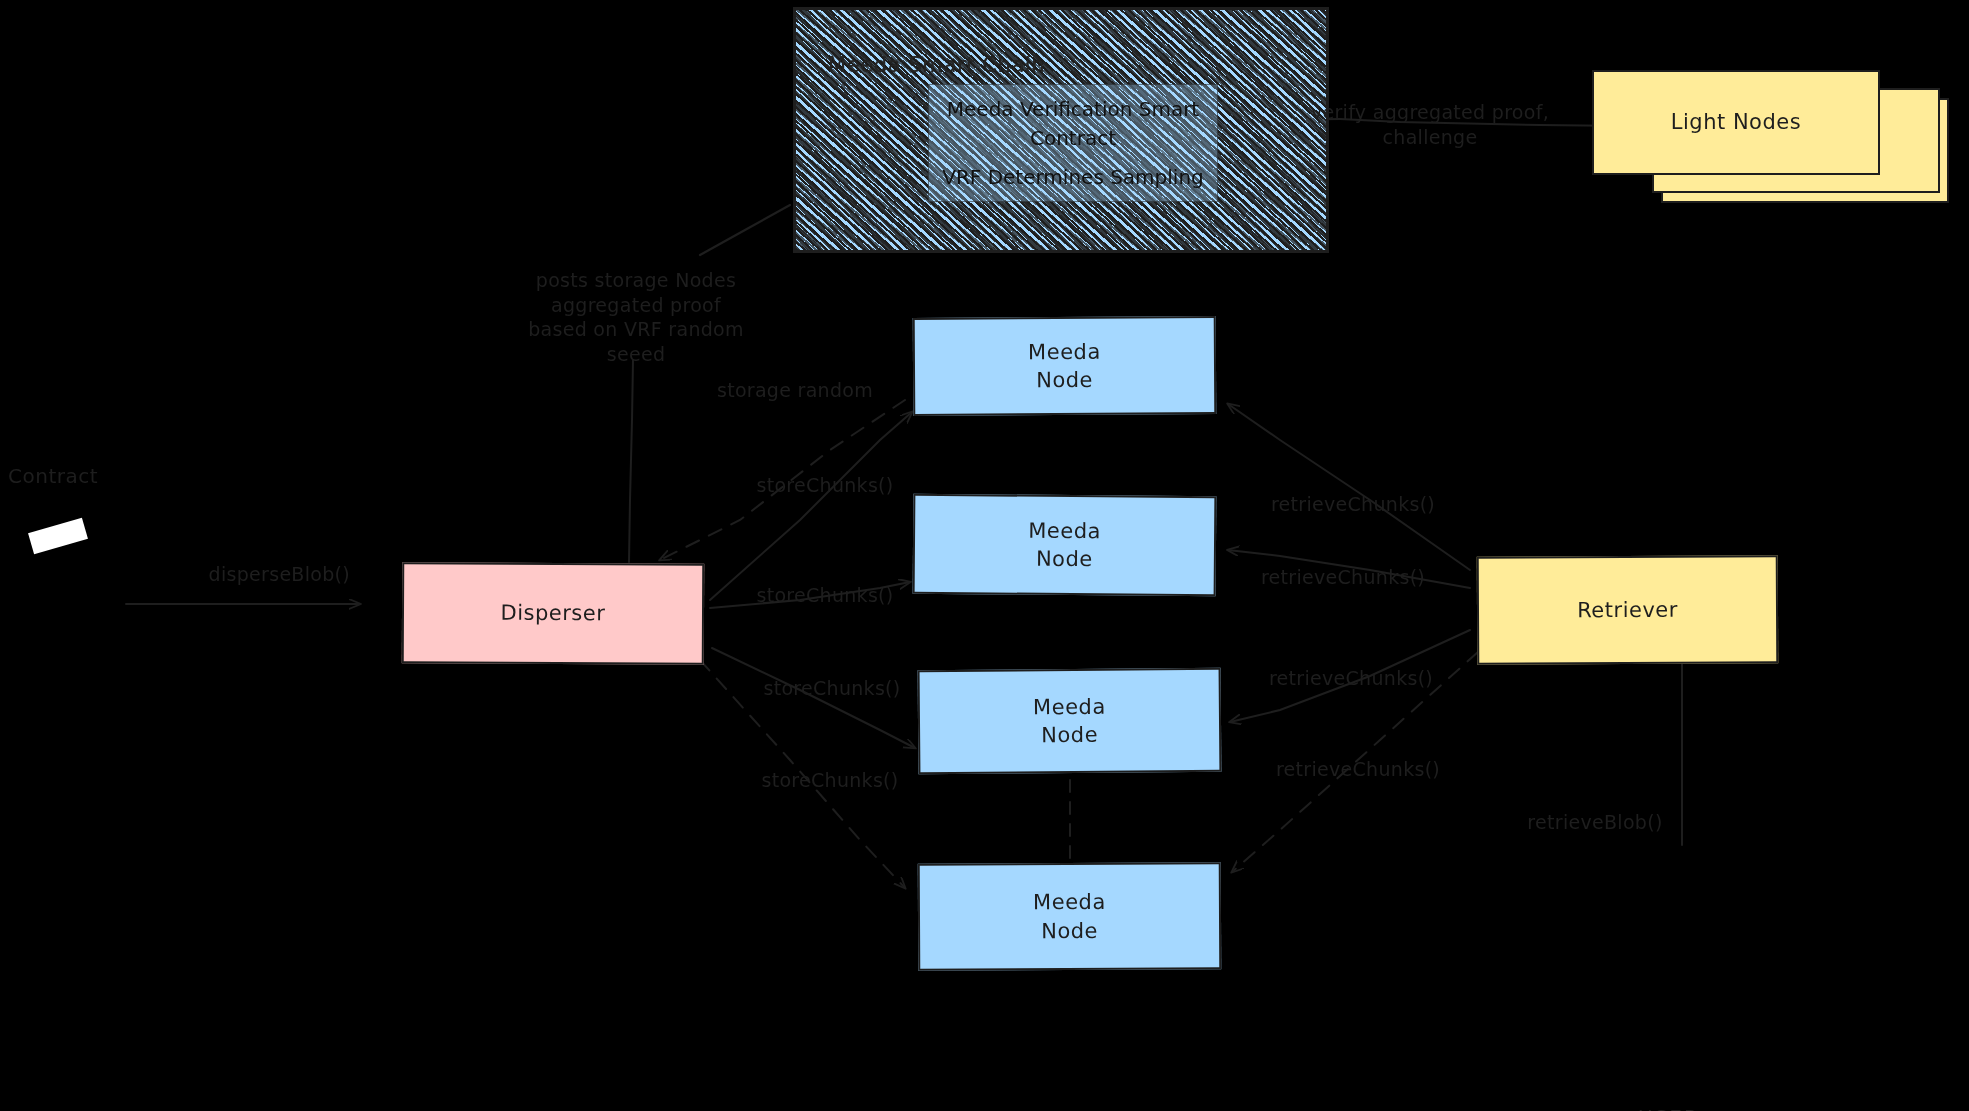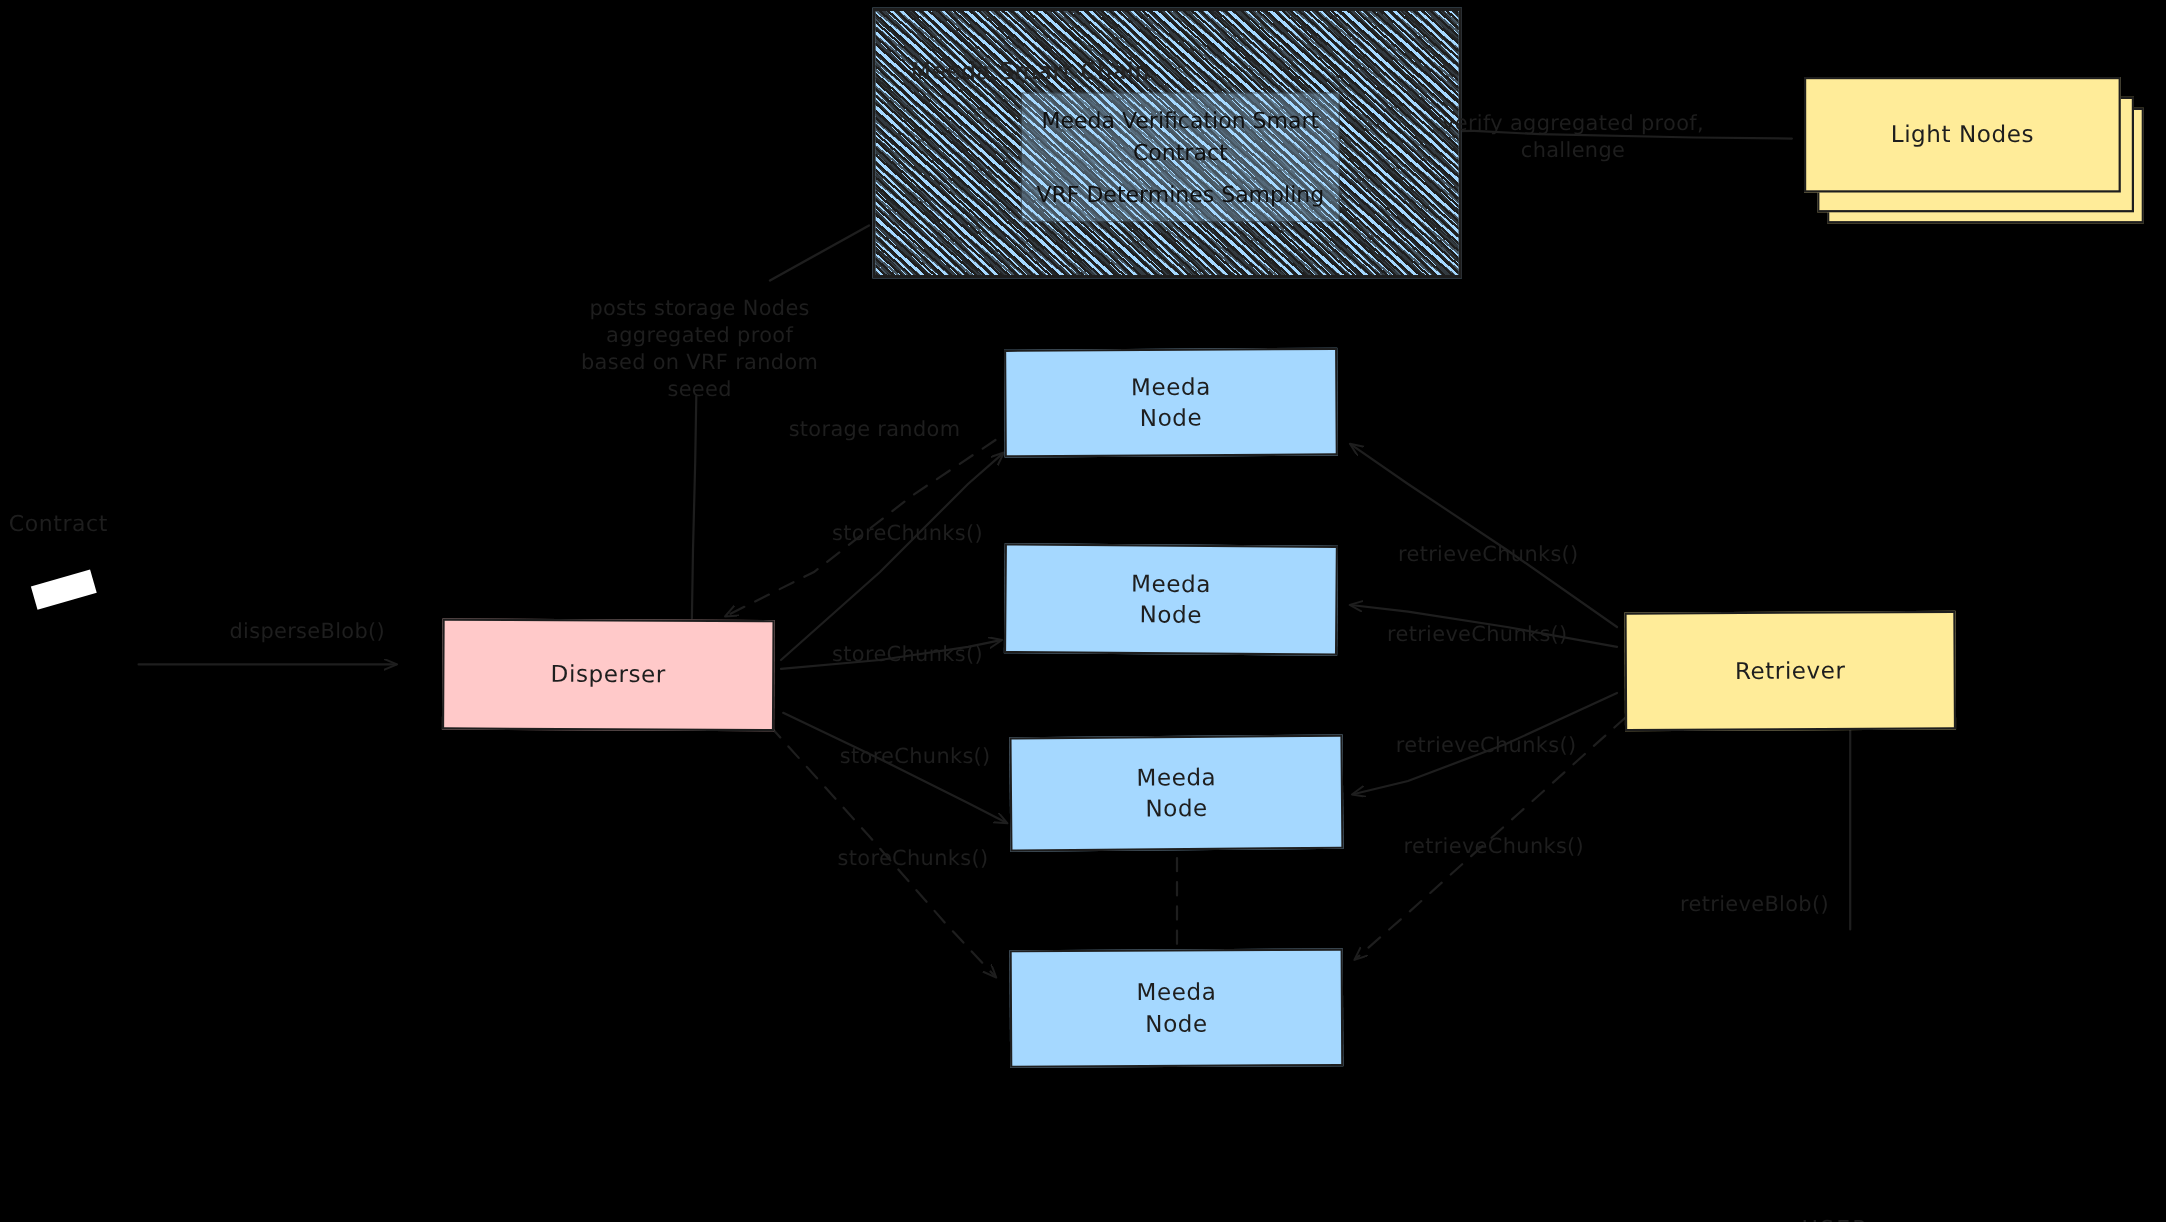--- a/index.html
+++ b/index.html
@@ -190,21 +190,21 @@
   </div>
   <div class="hatch-title" style="left:828px; top:20px;">Meeda Smart Chain</div>
   <div class="hatch-inner" style="left:928px; top:84px; width:290px; height:118px;">
     <span class="l1" style="white-space:pre-line;">Meeda Verification Smart
 Contract</span>
     <span class="l2">VRF Determines Sampling</span>
   </div>
 
   <div class="stack-card" style="left:1661px; top:98px; width:288px; height:105px;"></div>
   <div class="stack-card" style="left:1652px; top:88px; width:288px; height:105px;"></div>
-  <div class="node node-yellow" style="left:1640px; top:70px; width:288px; height:105px;">Light Nodes</div>
+  <div class="node node-yellow" style="left:1592px; top:70px; width:288px; height:105px;">Light Nodes</div>
 
   <div class="node node-blue" style="left:913px; top:317px; width:303px; height:98px; transform:rotate(-0.35deg);">Meeda
 Node</div>
 
   <div class="node node-blue" style="left:913px; top:495px; width:303px; height:100px; transform:rotate(0.45deg);">Meeda
 Node</div>
 
   <div class="node node-blue" style="left:918px; top:669px; width:303px; height:104px; transform:rotate(-0.5deg);">Meeda
 Node</div>
 

